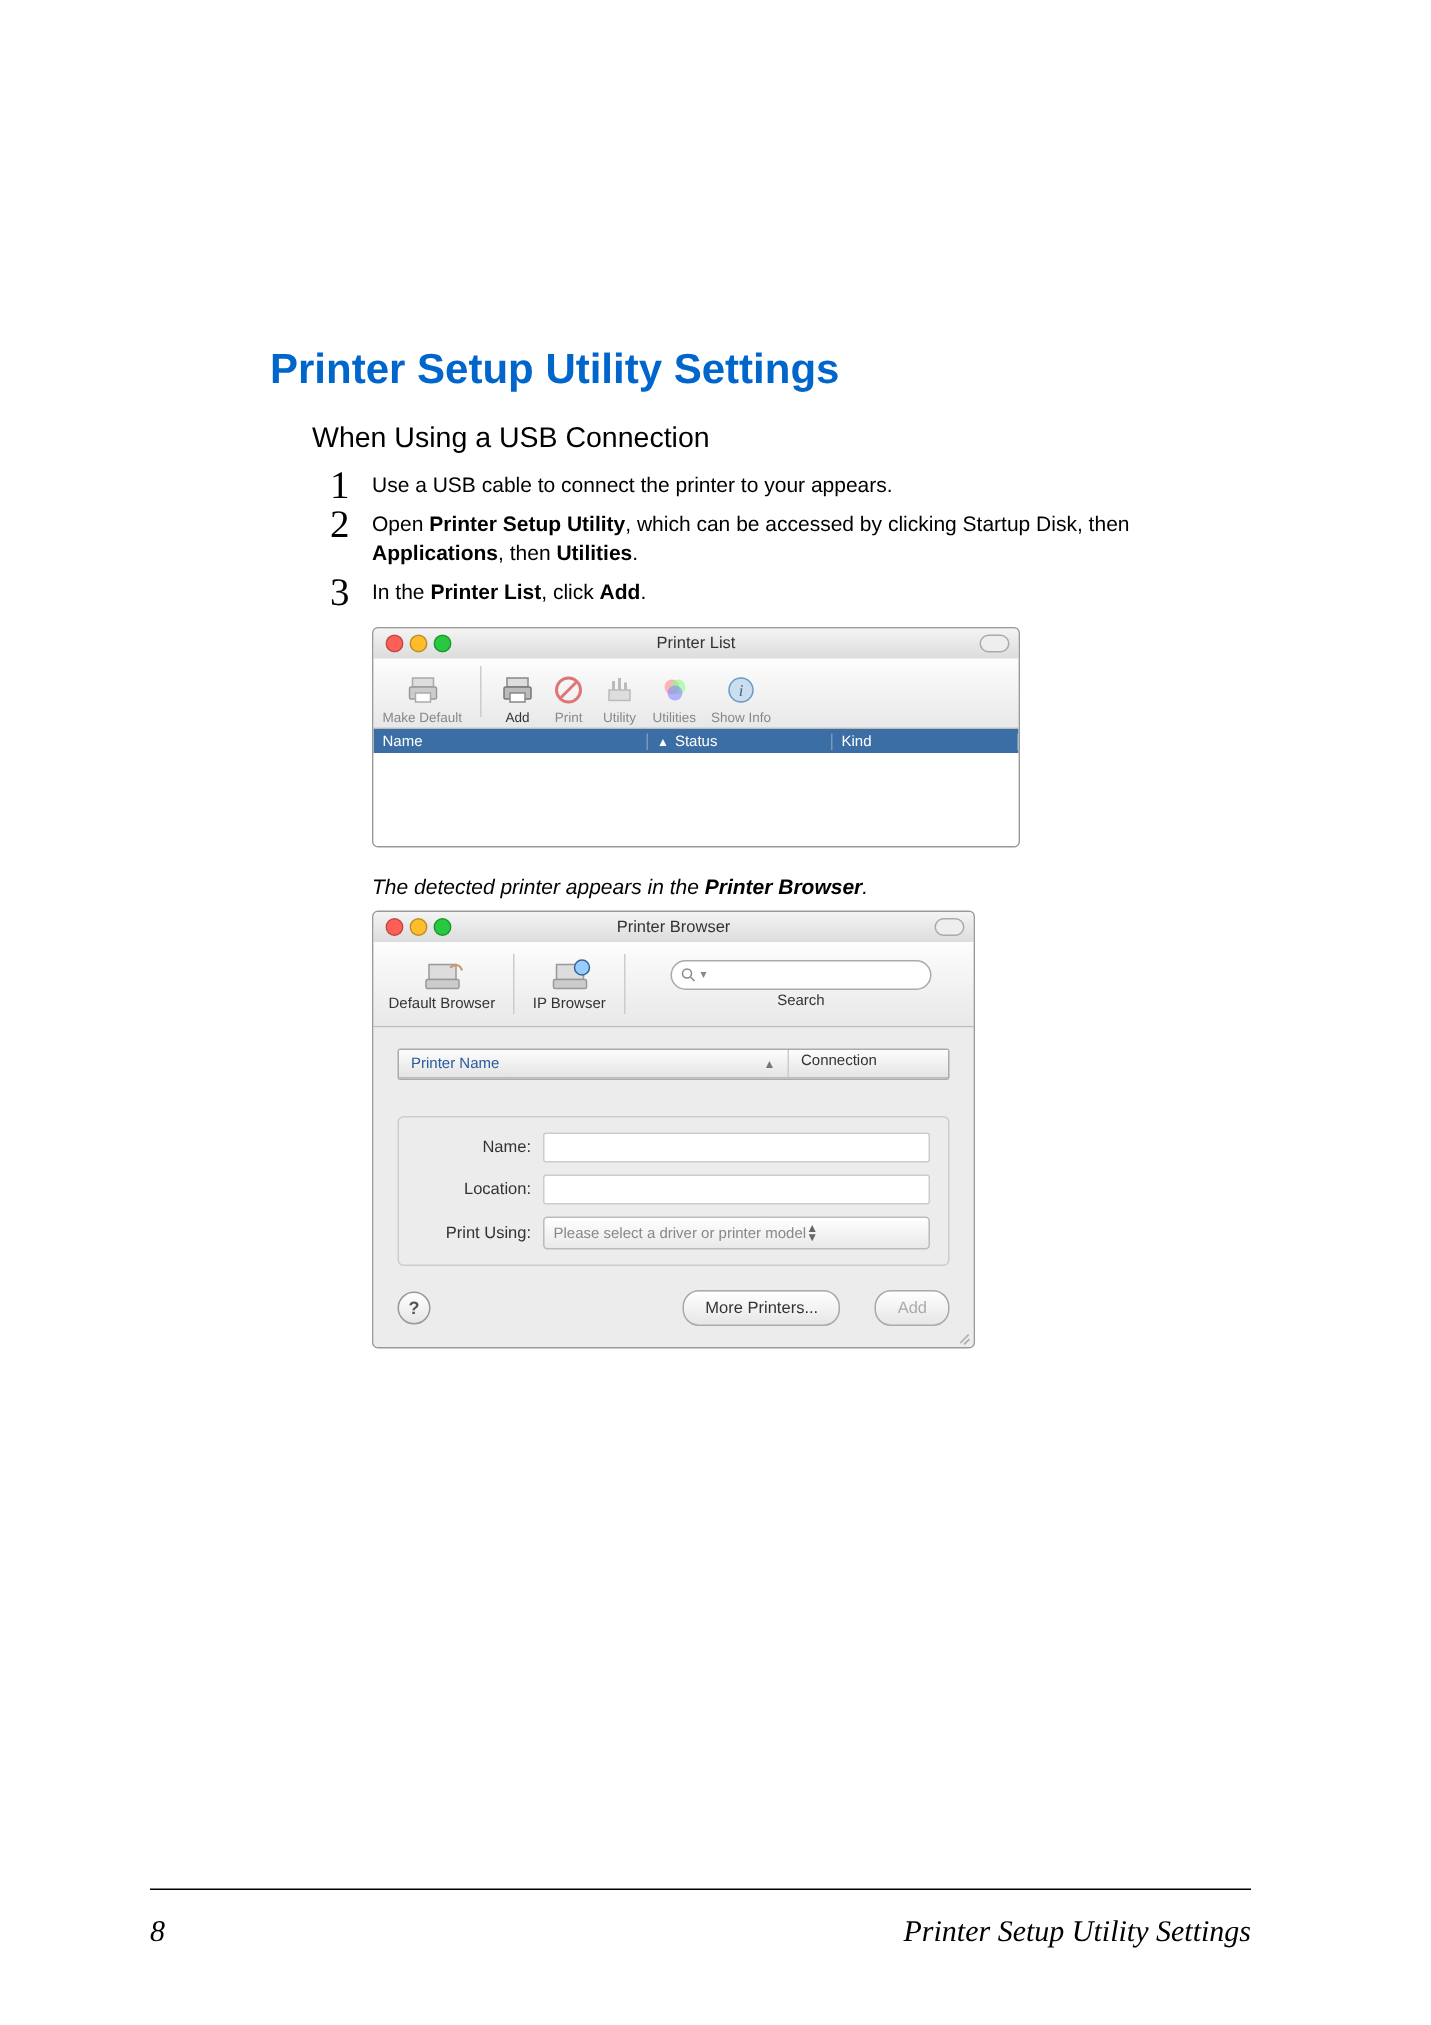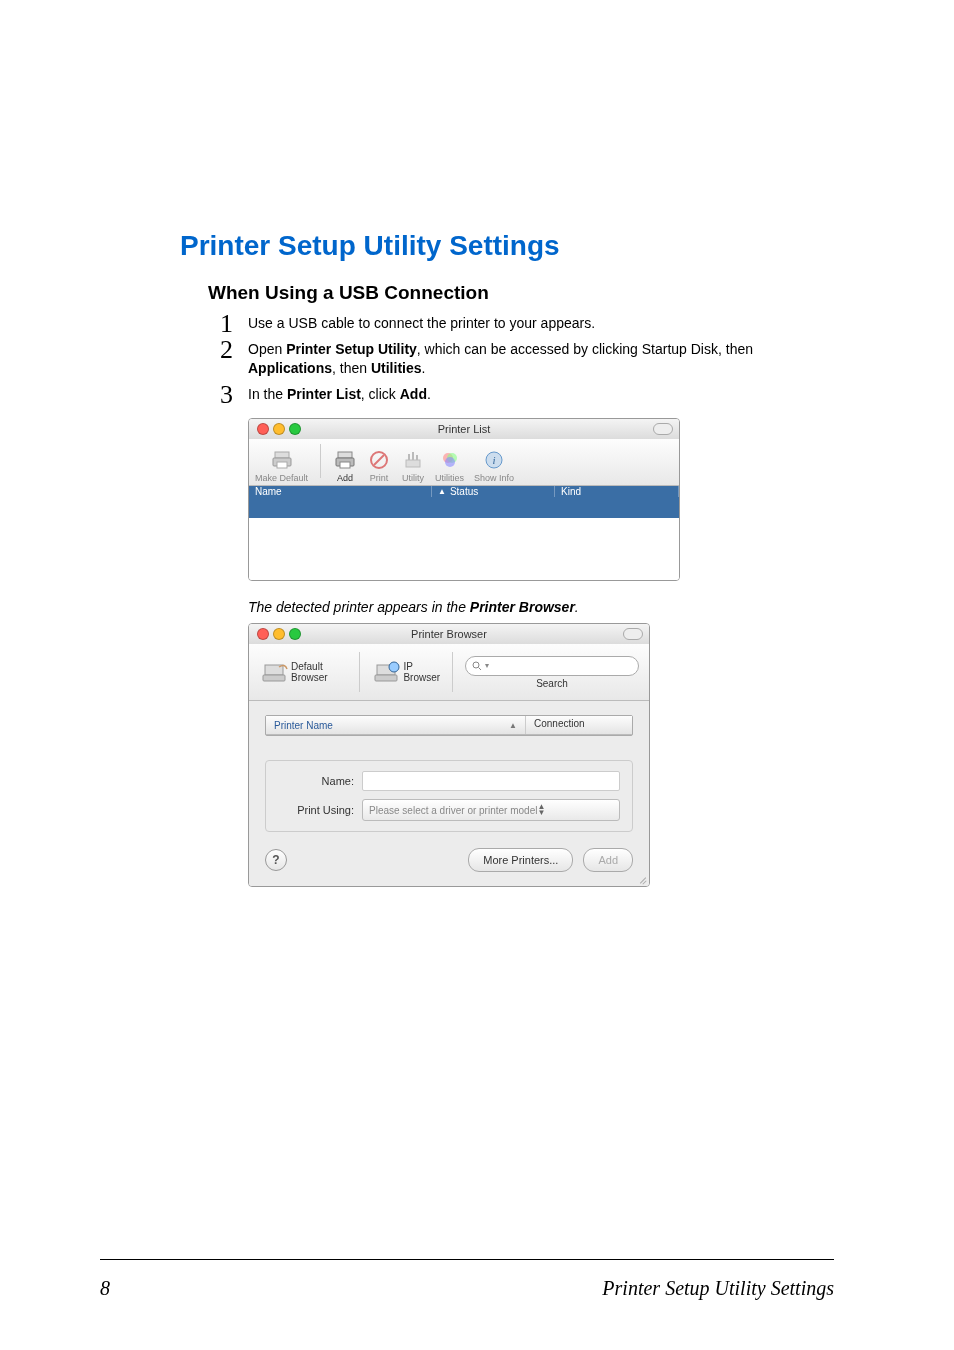--- a/index.html
+++ b/index.html
@@ -1,19 +1,19 @@
 <!DOCTYPE html>
 <html><head>
 <meta charset="utf-8">
 <style>
   html,body{margin:0;padding:0;background:#fff;font-family:Arial,Helvetica,sans-serif;color:#000}
   .page{width:954px;height:1350px;margin:0 auto;position:relative;box-sizing:border-box;padding:70px 80px 0 80px}
   .content{padding-left:100px;padding-right:120px}
   h1.title{color:#0066cc;font-size:28px;font-weight:bold;margin:160px 0 20px 0}
-  h2.subtitle{color:#000;font-size:19px;font-weight:bold;margin:0 0 10px 28px}
+  h2.subtitle{color:#000;font-size:19px;font-weight:normal;margin:0 0 10px 28px}
   ol.steps{list-style:none;padding:0;margin:0 0 0 40px}
   ol.steps li{position:relative;padding-left:28px;margin-bottom:6px;font-size:14px;line-height:1.4}
   ol.steps li .num{position:absolute;left:0;top:-8px;font-family:"Times New Roman",serif;font-size:26px;font-weight:normal}
   .caption{font-style:italic;font-size:14px;margin:18px 0 8px 68px}
   .hr{border-top:1px solid #000;margin:0 120px 10px 100px;position:absolute;bottom:80px;left:0;right:0}
   .footer{position:absolute;bottom:50px;left:0;right:0;padding:0 120px 0 100px;display:flex;justify-content:space-between;align-items:baseline}
   .footer .pg{font-style:italic;font-family:"Times New Roman",serif;font-size:20px}
   .footer .ft{font-style:italic;font-family:"Times New Roman",serif;font-size:20px}
 
   
@@ -23,28 +23,28 @@
   .traffic{display:flex;gap:4px;padding-left:8px}
   .dot{width:10px;height:10px;border-radius:50%;border:1px solid rgba(0,0,0,.25)}
   .dot.red{background:#ff5f57}.dot.yel{background:#ffbd2e}.dot.grn{background:#28c940}
   .titlebar .ttl{position:absolute;left:0;right:0;text-align:center;pointer-events:none}
   .titlebar .pill{position:absolute;right:6px;top:4px;width:18px;height:10px;border:1px solid #aaa;border-radius:6px;background:#eee}
   .toolbar{height:44px;background:linear-gradient(#fdfdfd,#e8e8e8);display:flex;align-items:flex-end;padding:0 6px 2px 6px;gap:10px;border-bottom:1px solid #bbb}
   .tb-item{display:flex;flex-direction:column;align-items:center;font-size:9px;color:#888;gap:1px}
   .tb-item.active{color:#333}
   .tb-ico{width:24px;height:24px;display:flex;align-items:center;justify-content:center}
   .tb-sep{width:1px;height:34px;background:#ccc;margin:0 2px;align-self:center}
-  .pl-headers{display:flex;background:#3a6ea5;color:#fff;font-size:10px;height:32px;align-items:flex-start}
+  .pl-headers{display:flex;background:#3a6ea5;color:#fff;font-size:10px;height:16px;align-items:center}
   .pl-headers .col{padding:0 6px;border-right:1px solid rgba(255,255,255,.3)}
   .pl-body{height:62px;background:#fff}
 
   
   .pb-window{width:400px;margin-top:4px}
   .pb-toolbar{height:56px;background:linear-gradient(#fdfdfd,#e8e8e8);display:flex;align-items:center;border-bottom:1px solid #bbb;padding:0 10px;gap:8px}
-  .pb-tab{display:flex;flex-direction:row;align-items:center;font-size:10px;color:#333;gap:2px}
+  .pb-tab{display:flex;flex-direction:column;align-items:center;font-size:10px;color:#333;gap:2px}
   .pb-tab .ico{width:30px;height:24px;display:flex;align-items:center;justify-content:center}
   .tab-sep{width:1px;height:40px;background:#ccc;margin:0 4px}
   .pb-search-wrap{flex:1;display:flex;flex-direction:column;align-items:center;gap:2px}
   .pb-search{width:160px;height:18px;border:1px solid #aaa;border-radius:10px;background:#fff;display:flex;align-items:center;padding:0 6px;font-size:10px;color:#777}
   .pb-search .mag{margin-right:3px}
   .pb-search-lbl{font-size:10px;color:#333}
   .pb-content{background:#ececec;padding:14px 16px 14px 16px}
   .pb-table{border:1px solid #aaa;border-radius:2px;background:#fff}
   .pb-thead{display:flex;height:18px;background:linear-gradient(#fdfdfd,#e4e4e4);font-size:10px;color:#333;border-bottom:1px solid #bbb}
   .pb-thead .c1{flex:1;padding:2px 8px;border-right:1px solid #ccc;display:flex;justify-content:space-between;align-items:center;color:#2a5a9a}
@@ -55,21 +55,21 @@
   .pb-row .c2{width:90px;padding:2px 8px}
   .pb-row.alt{background:#f0f4fa}
   .pb-form{margin-top:24px;border:1px solid #ccc;border-radius:4px;background:#ececec;padding:10px 12px}
   .pb-form-row{display:flex;align-items:center;margin-bottom:8px;font-size:11px;color:#333}
   .pb-form-row .lbl{width:76px;text-align:right;padding-right:8px}
   .pb-form-row .val{flex:1;height:18px;border:1px solid #ccc;border-radius:2px;background:#fff}
   .pb-select{flex:1;height:20px;border:1px solid #bbb;border-radius:3px;background:linear-gradient(#fff,#e9e9e9);display:flex;align-items:center;justify-content:flex-start;padding:0 6px;font-size:10px;color:#888}
   .pb-select .tri{font-size:8px;color:#666;line-height:6px}
   .pb-footer{display:flex;justify-content:space-between;align-items:center;margin-top:16px}
   .help-btn{width:20px;height:20px;border:1px solid #999;border-radius:50%;background:linear-gradient(#fff,#e6e6e6);display:flex;align-items:center;justify-content:center;font-size:12px;color:#555;font-weight:bold}
-  .pb-buttons{display:flex;gap:10px}
+  .pb-buttons{display:flex;gap:23px}
   .mac-btn{height:22px;border:1px solid #aaa;border-radius:11px;background:linear-gradient(#fff,#e6e6e6);font-size:11px;color:#333;padding:0 14px;display:flex;align-items:center}
   .mac-btn.disabled{color:#aaa}
   .resize{position:absolute;right:2px;bottom:2px;width:10px;height:10px}
   .resize::before,.resize::after{content:"";position:absolute;background:#aaa}
   .resize::before{width:8px;height:1px;right:0;bottom:3px;transform:rotate(-45deg)}
   .resize::after{width:5px;height:1px;right:0;bottom:1px;transform:rotate(-45deg)}
 
   svg{display:block}
 </style>
 </head>
@@ -239,20 +239,24 @@
               </div>
             <div class="c2">Connection</div>
           </div>
         </div>
 
         <div class="pb-form">
           <div class="pb-form-row">
             <span class="lbl">Name:</span>
             <div class="val"></div>
           </div>
+          <div class="pb-form-row">
+            <span class="lbl">Location:</span>
+            <div class="val"></div>
+          </div>
           <div class="pb-form-row" style="margin-bottom:0">
             <span class="lbl">Print Using:</span>
             <div class="pb-select">
               <span>Please select a driver or printer model</span>
               <span class="tri">▲<br>▼</span>
             </div>
           </div>
         </div>
 
         <div class="pb-footer">

